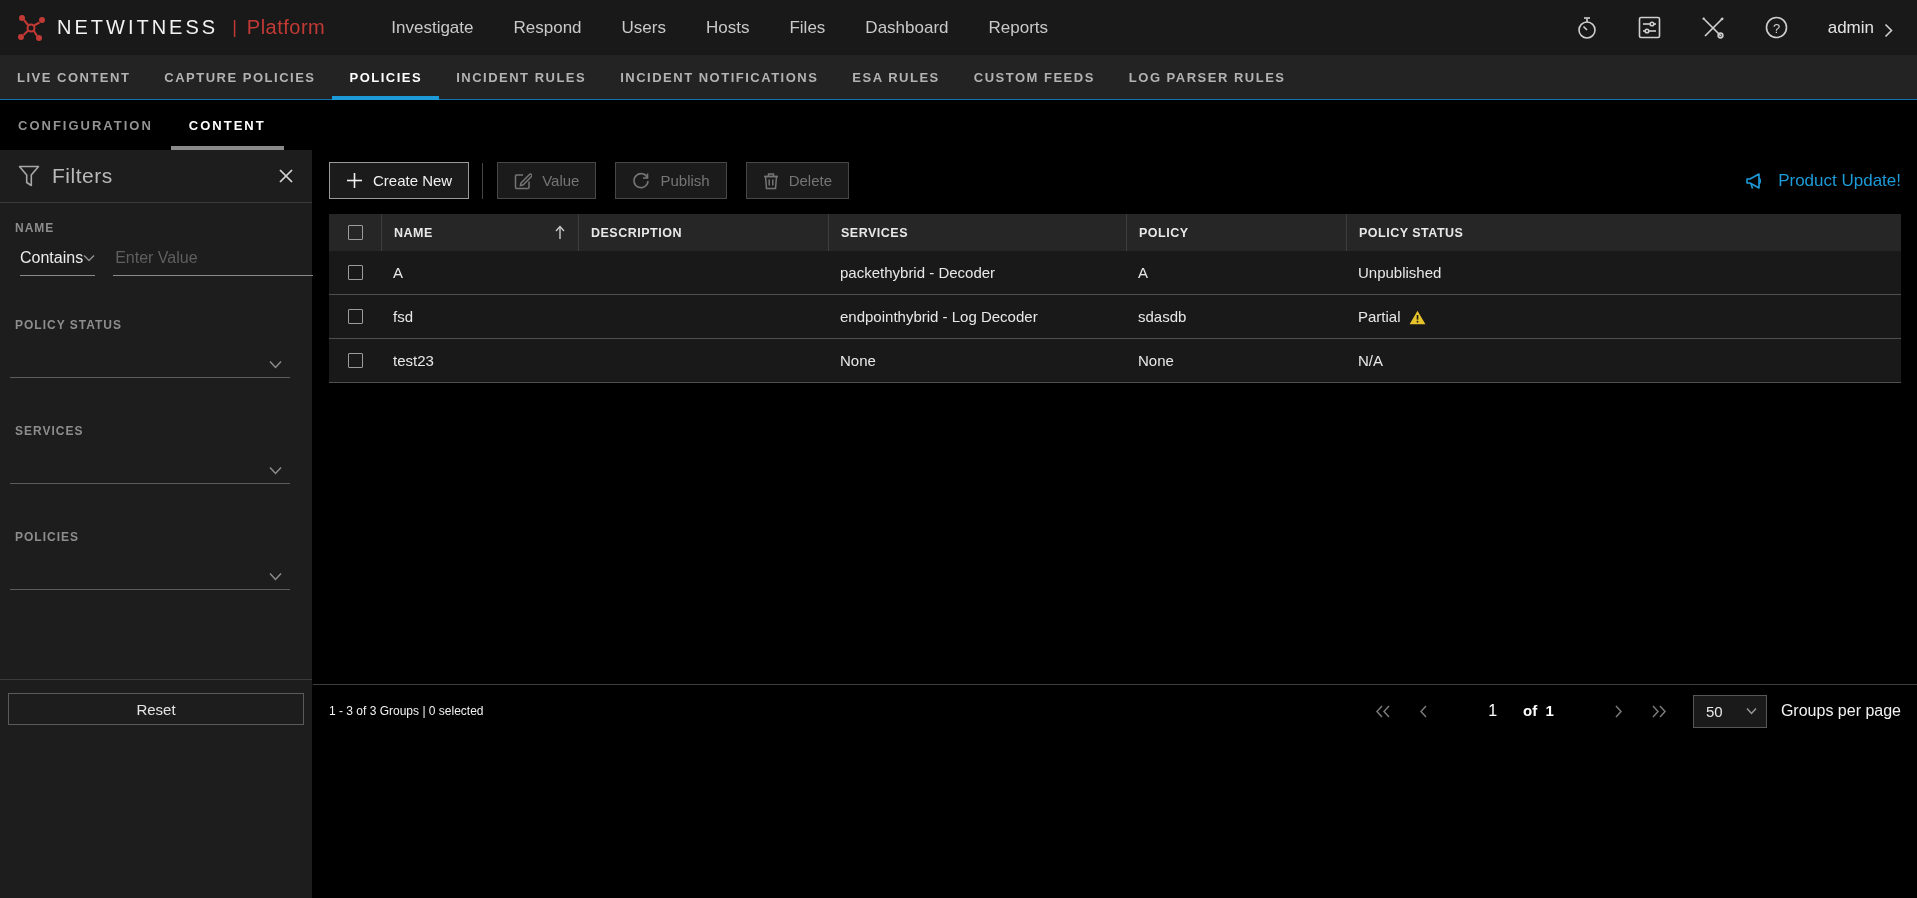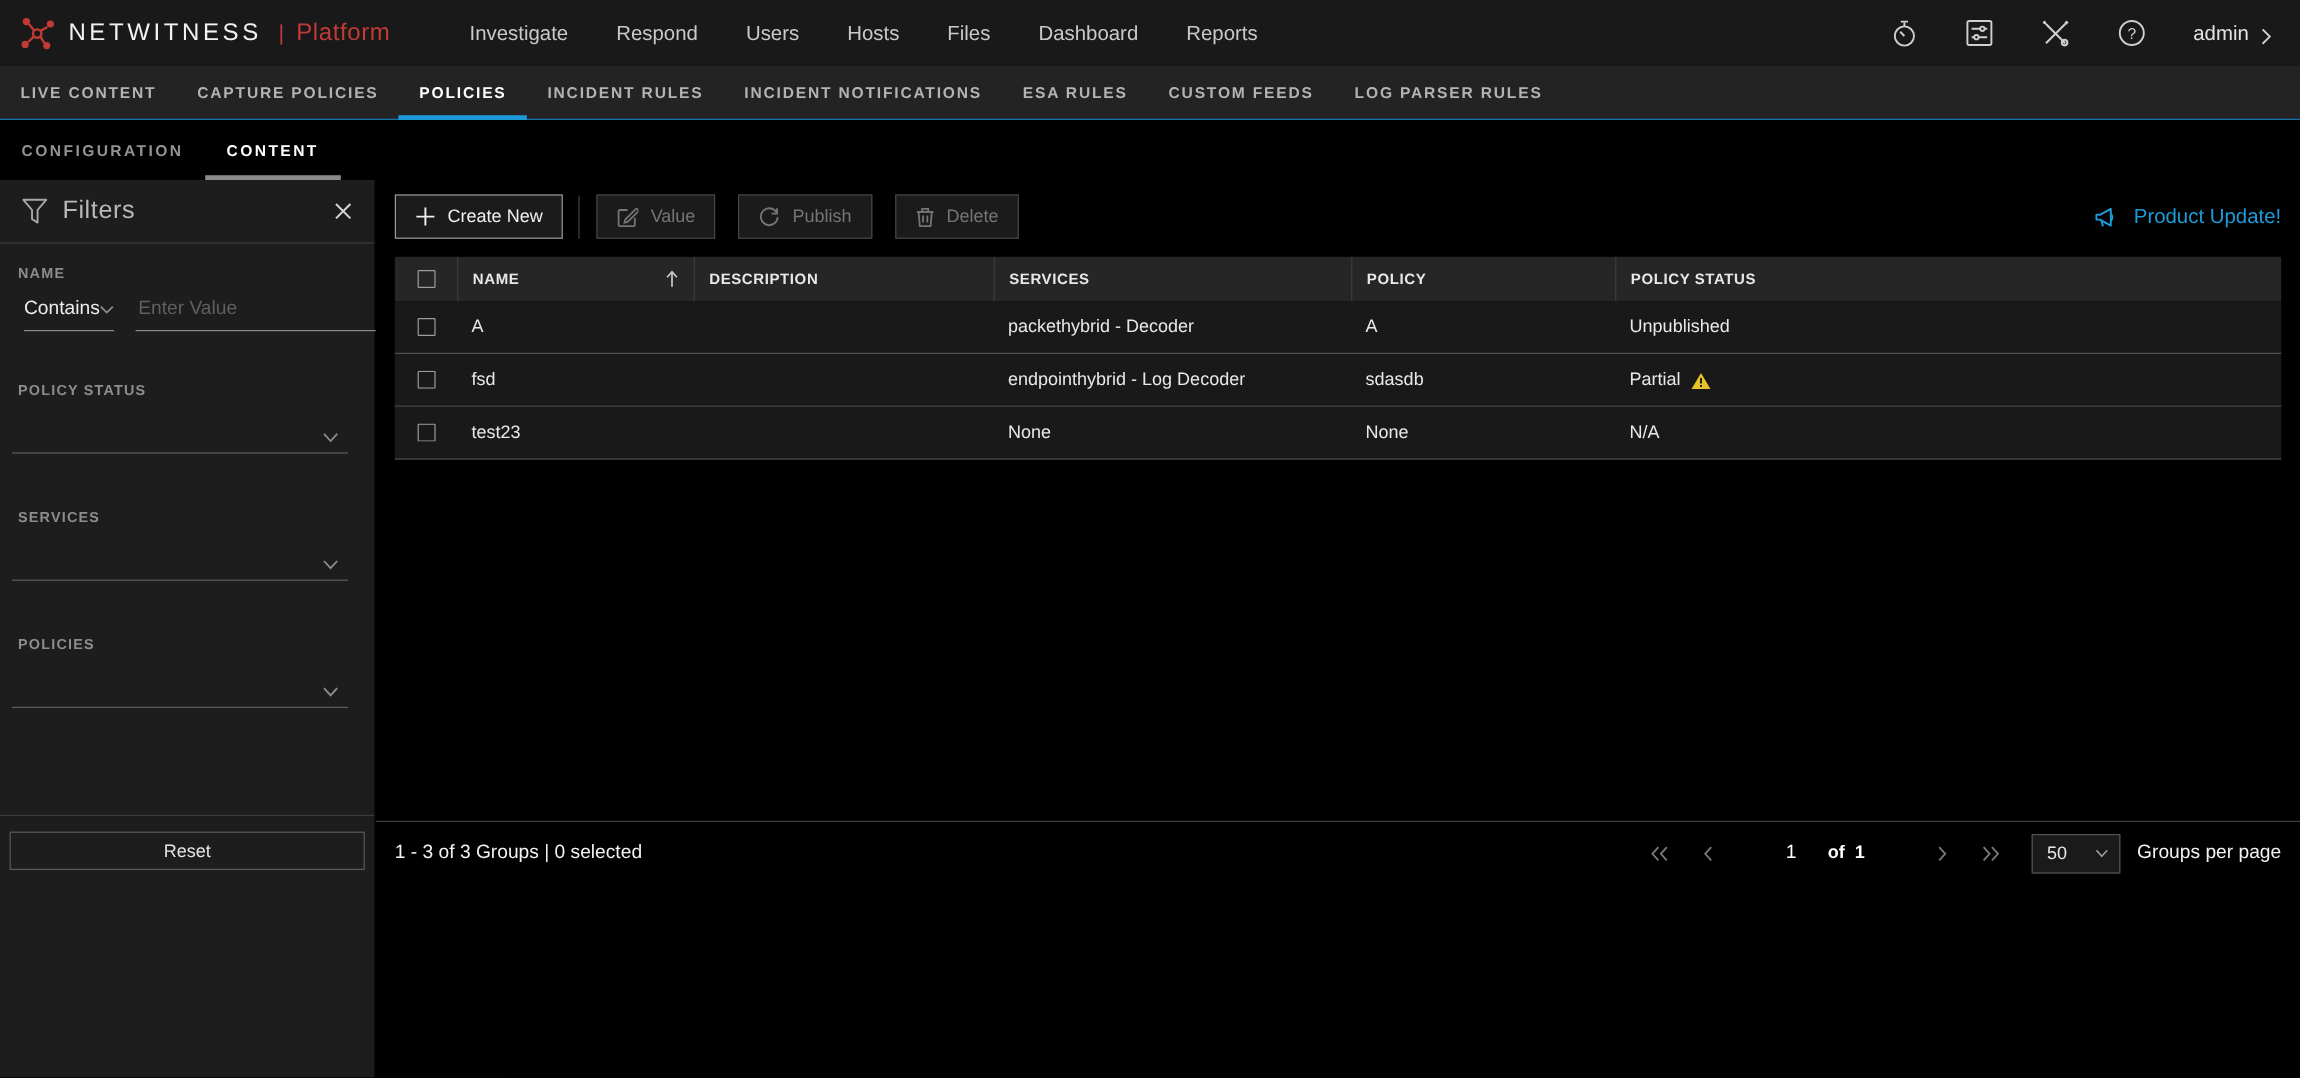--- a/index.html
+++ b/index.html
@@ -69,21 +69,21 @@
   .t-body-row { height:44px; border-bottom:1px solid #4f4f4f; background:#191919; color:#e8e8e8; font-size:15px; cursor:pointer; }
   .t-cell { padding:0 12px; overflow:hidden; white-space:nowrap; }
   .cell-check { display:flex; justify-content:center; }
   .checkbox { width:15px; height:15px; border:1px solid #9c9c9c; background:transparent; border-radius:1px; cursor:pointer; }
   .sort-arrow { margin-left:auto; color:#cccccc; display:flex; }
   .name-head-cell { display:flex; align-items:center; width:100%; }
   .status-cell { display:flex; align-items:flex-end; gap:8px; }
 
   
   .pagination { border-top:1px solid #3f3f3f; height:53px; display:flex; align-items:center; padding:0 16px; color:#efefef; }
-  .page-summary { font-size:16px; color:#f2f2f2; }
+  .page-summary { font-size:12px; color:#f2f2f2; }
   .pager { margin-left:auto; display:flex; align-items:center; }
   .pg-btn { color:#7a7a7a; display:flex; align-items:center; padding:0 14px; cursor:pointer; }
   .page-info { display:flex; align-items:baseline; gap:26px; margin:0 46px; font-size:15px; }
   .page-num { color:#ffffff; font-size:16px; }
   .page-of { color:#ffffff; font-weight:700; }
   .size-select { width:74px; height:33px; border:1px solid #565656; background:#1a1a1a; display:flex; align-items:center; justify-content:space-between; padding:0 9px 0 12px; margin:0 14px 0 12px; color:#e9e9e9; font-size:15px; cursor:pointer; }
   .size-select .chev { color:#9a9a9a; }
   .per-page { font-size:16px; color:#f2f2f2; }
 
   svg { display:block; }

